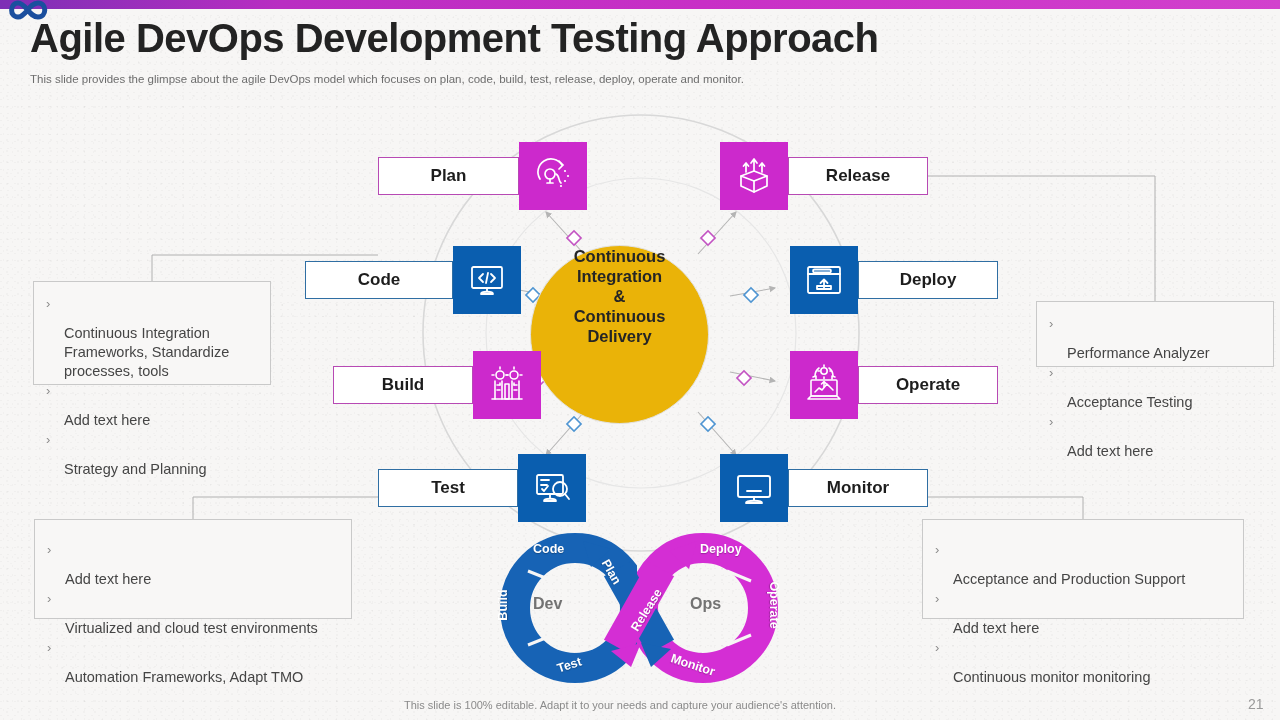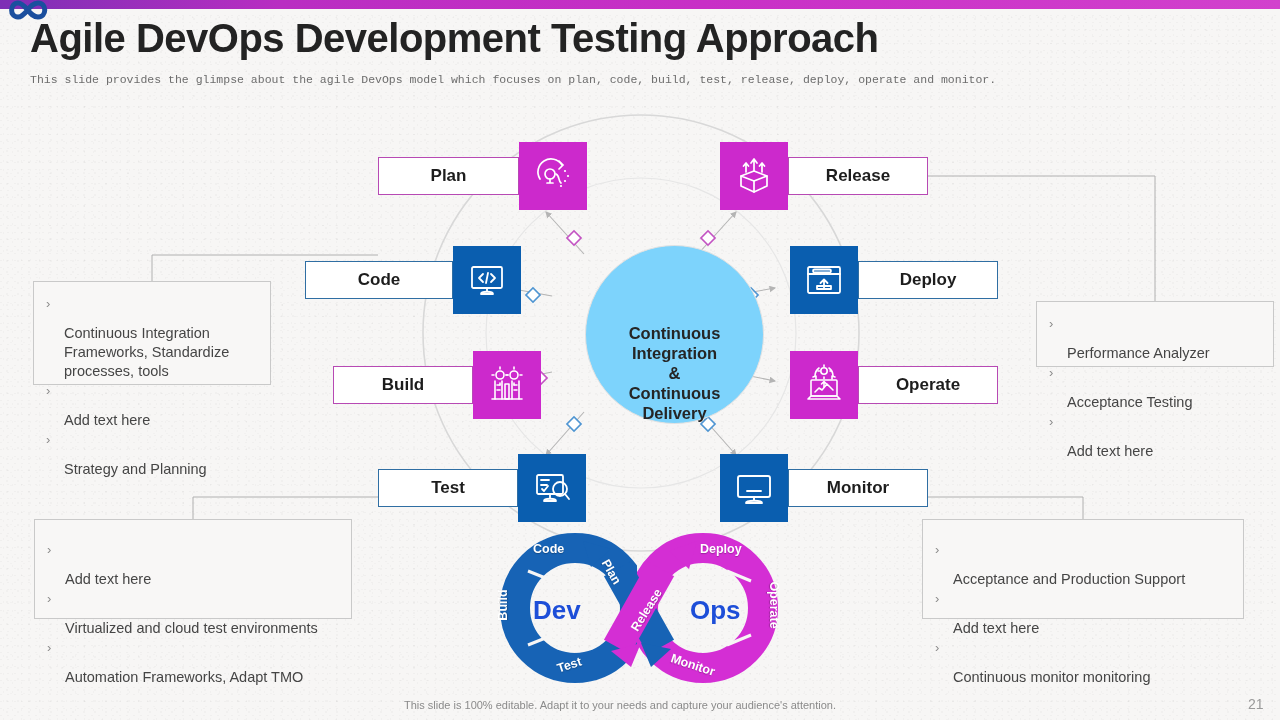--- a/index.html
+++ b/index.html
@@ -31,21 +31,21 @@
     position:absolute;left:5px;top:-6px;width:46px;height:34px;z-index:6;
   }
   #title{
     position:absolute;left:30px;top:16px;z-index:6;
     font-size:40px;font-weight:bold;letter-spacing:-0.5px;
     color:#232323;white-space:nowrap;
     font-family:"Liberation Sans", sans-serif;
   }
   #subtitle{
     position:absolute;left:30px;top:73px;z-index:6;
-    font-size:11.5px;color:#6d6d6d;white-space:nowrap;font-family:Liberation Mono, monospace;
+    font-size:11.5px;color:#6d6d6d;white-space:nowrap;
   }
 
   
   .node{position:absolute;z-index:6;display:flex;align-items:center;}
   .labelbox{
     height:38px;min-width:140px;background:#ffffff;
     display:flex;align-items:center;justify-content:center;
     font-size:17px;font-weight:bold;color:#1d1d1d;
     box-sizing:border-box;
   }
@@ -54,23 +54,23 @@
   .icontile{
     width:68px;height:68px;display:flex;align-items:center;justify-content:center;
     box-sizing:border-box;
   }
   .icontile.blue{background:#0a5eaf;}
   .icontile.mag{background:#cc29cc;}
   .icontile svg{display:block;}
 
   
   #center{
-    position:absolute;left:585px;top:245px;width:177px;height:177px;z-index:6;
-    border-radius:50%;background:#7dd3fc;border:1px solid #e2e2e2;
-    display:flex;align-items:flex-end;justify-content:center;text-align:center;
+    position:absolute;left:530px;top:245px;width:177px;height:177px;z-index:6;
+    border-radius:50%;background:#eab308;border:1px solid #e2e2e2;
+    display:flex;align-items:flex-start;justify-content:center;text-align:center;
   }
   #center-text{
     font-size:16.5px;font-weight:bold;line-height:20px;color:#252525;
   }
 
   
   .infobox{
     position:absolute;z-index:6;background:#f8f7f6;
     border:1px solid #c9c9c9;box-sizing:border-box;
     padding:12px 14px 12px 12px;
@@ -95,21 +95,21 @@
     font-size:14px;color:#9a9a9a;
   }
 
   
   #loopwrap{position:absolute;left:465px;top:525px;width:350px;height:165px;z-index:6;}
   .looplabel{
     position:absolute;font-weight:bold;color:#ffffff;
     font-size:12.5px;text-shadow:0 1px 1px rgba(0,0,0,.25);
   }
   .loopbig{
-    position:absolute;font-weight:bold;color:#1d4ed8;font-size:26px;
+    position:absolute;font-weight:bold;color:#737373;font-size:16px;
   }
 </style>
 </head>
 <body>
 
 <div id="texture"></div>
 
 <svg class="layer" width="1280" height="720" viewBox="0 0 1280 720">
 
   <circle cx="641" cy="333" r="218" fill="none" stroke="#d8d8d8" stroke-width="1.6"></circle>

